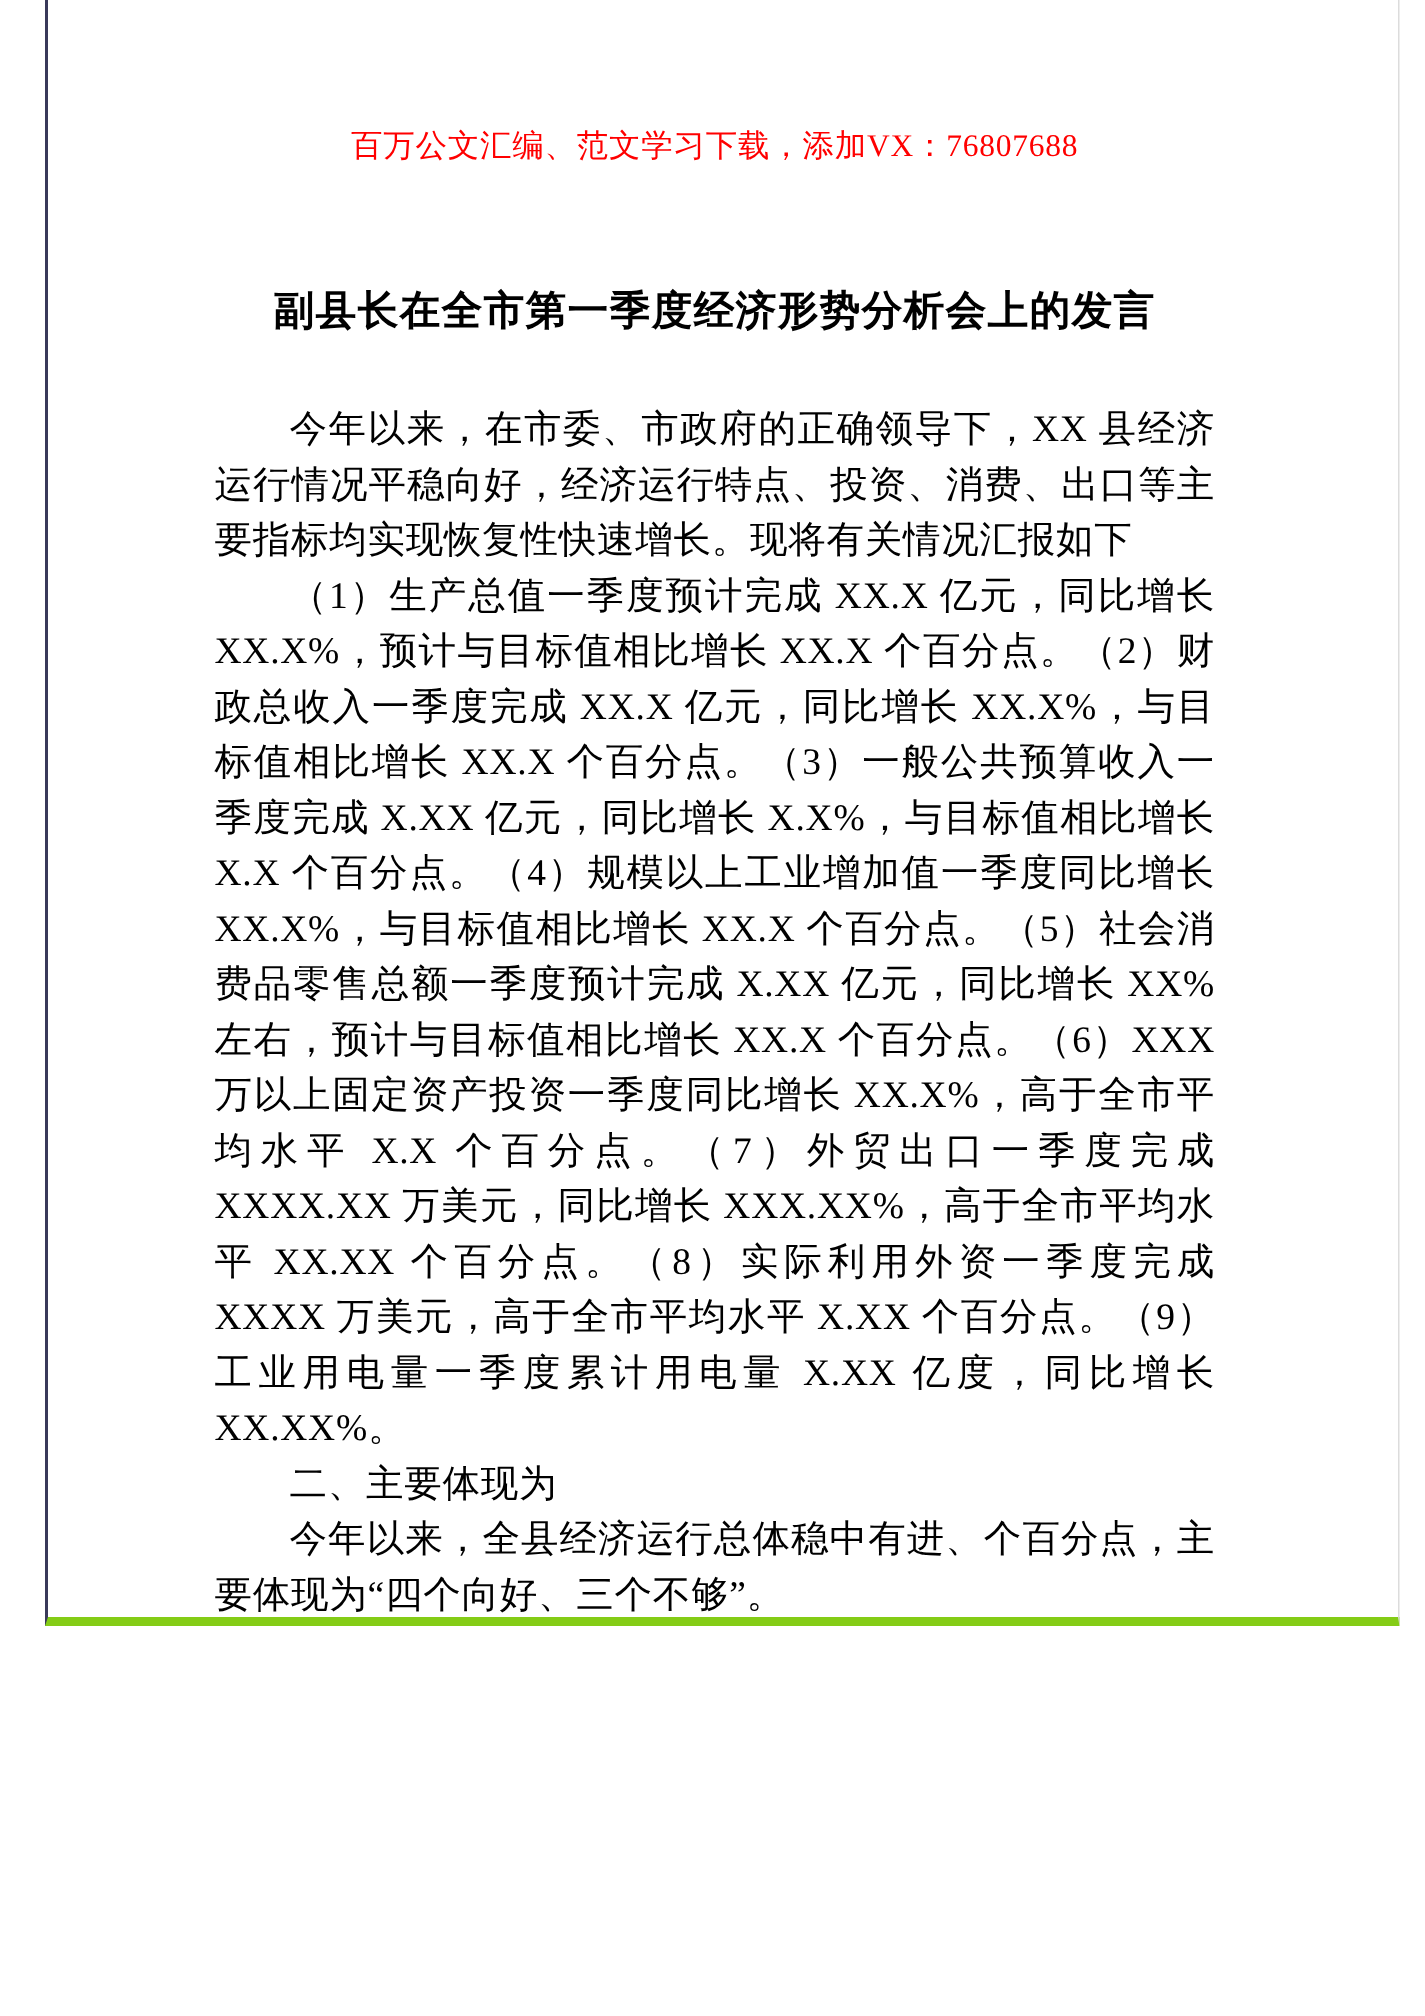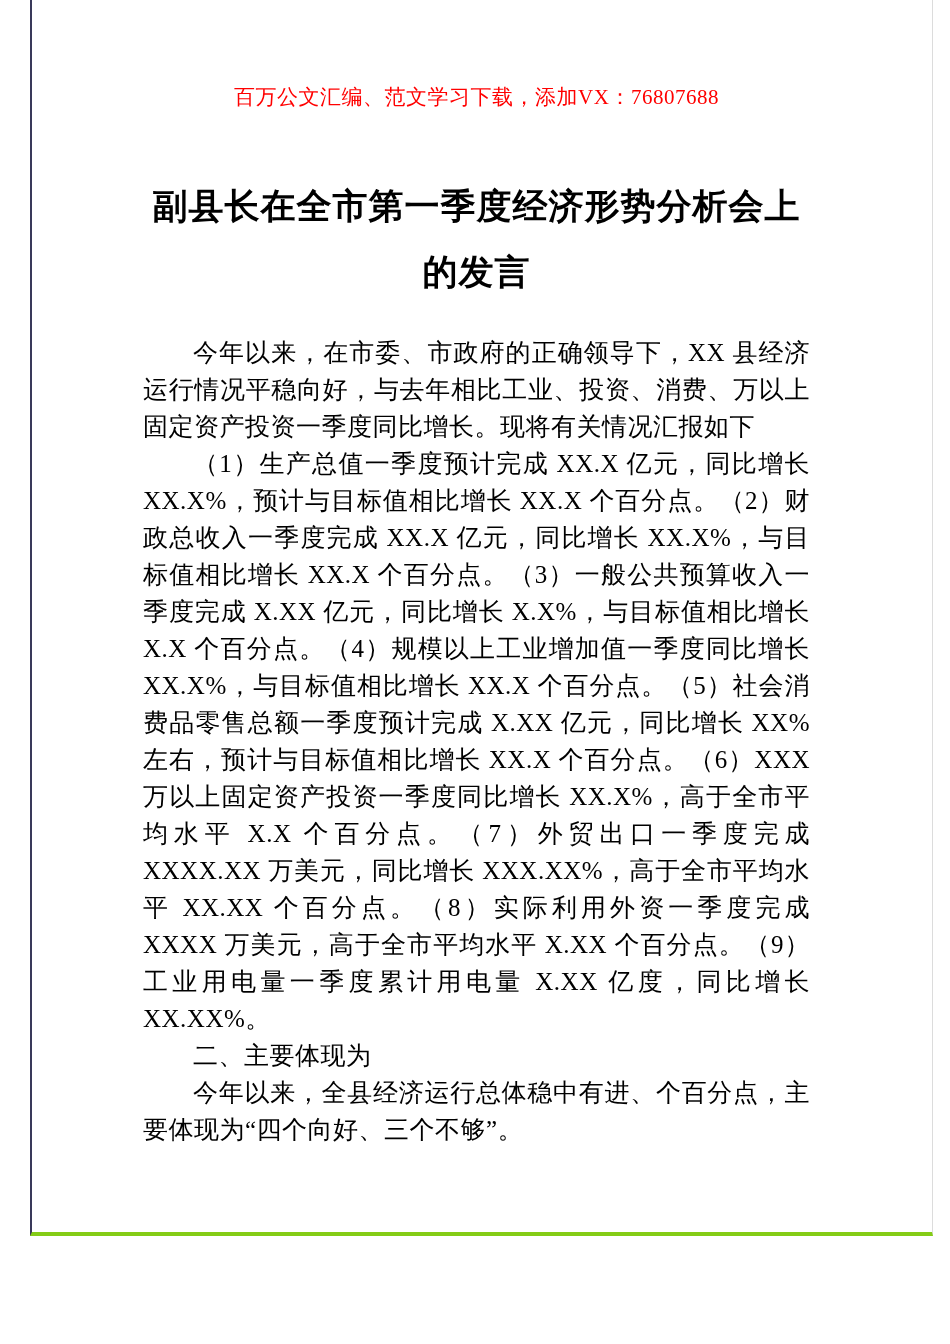--- a/index.html
+++ b/index.html
@@ -13,41 +13,41 @@
     font-family: "Liberation Serif", "DejaVu Serif", serif;
     color: #000000;
     position: relative;
     overflow: hidden;
   }
   .page {
     position: absolute;
     left: 30px;
     top: 0;
     width: 903px;
-    height: 1236px;
+    height: 1084px;
     box-sizing: border-box;
     background: #ffffff;
     border-left: 2px solid #39395a;
-    border-bottom: 4px solid #84cc16;
+    border-bottom: 6px solid #84cc16;
     border-right: 1px solid #dcdcdc;
   }
   .content {
     padding: 84px 122px 0 111px;
   }
   .notice {
     text-align: center;
     color: #ff0000;
     font-size: 21px;
     line-height: 26px;
     letter-spacing: 0.5px;
   }
   .title {
     margin: 64px 0 0 0;
     font-weight: bold;
-    font-size: 35px;
+    font-size: 27px;
     line-height: 66px;
     letter-spacing: 1px;
     text-align: center;
     color: #000000;
   }
   .doc-body {
     margin-top: 28px;
     font-size: 25px;
     line-height: 37px;
     letter-spacing: 0.5px;
@@ -69,20 +69,20 @@
 <body>
 
 <div class="page">
   <div class="content">
 
     <div class="notice">百万公文汇编、范文学习下载，添加VX：76807688</div>
 
     <h1 class="title">副县长在全市第一季度经济形势分析会上的发言</h1>
 
     <div class="doc-body">
-      <p class="para body-para">今年以来，在市委、市政府的正确领导下，XX 县经济运行情况平稳向好，与去年相比工业、投资、消费、万以上固定资产投资一季度同比增长。现将有关情况汇报如下</p>
+      <p class="para body-para">今年以来，在市委、市政府的正确领导下，XX 县经济运行情况平稳向好，经济运行特点、投资、消费、出口等主要指标均实现恢复性快速增长。现将有关情况汇报如下</p>
       <p class="para body-para">（1）生产总值一季度预计完成 XX.X 亿元，同比增长 XX.X%，预计与目标值相比增长 XX.X 个百分点。（2）财政总收入一季度完成 XX.X 亿元，同比增长 XX.X%，与目标值相比增长 XX.X 个百分点。（3）一般公共预算收入一季度完成 X.XX 亿元，同比增长 X.X%，与目标值相比增长 X.X 个百分点。（4）规模以上工业增加值一季度同比增长 XX.X%，与目标值相比增长 XX.X 个百分点。（5）社会消费品零售总额一季度预计完成 X.XX 亿元，同比增长 XX% 左右，预计与目标值相比增长 XX.X 个百分点。（6）XXX 万以上固定资产投资一季度同比增长 XX.X%，高于全市平均水平 X.X 个百分点。（7）外贸出口一季度完成 XXXX.XX 万美元，同比增长 XXX.XX%，高于全市平均水平 XX.XX 个百分点。（8）实际利用外资一季度完成 XXXX 万美元，高于全市平均水平 X.XX 个百分点。（9）工业用电量一季度累计用电量 X.XX 亿度，同比增长 XX.XX%。</p>
       <p class="para heading-para">二、主要体现为</p>
       <p class="para body-para">今年以来，全县经济运行总体稳中有进、个百分点，主要体现为“四个向好、三个不够”。</p>
     </div>
 
   </div>
 </div>
 
 </body></html>

